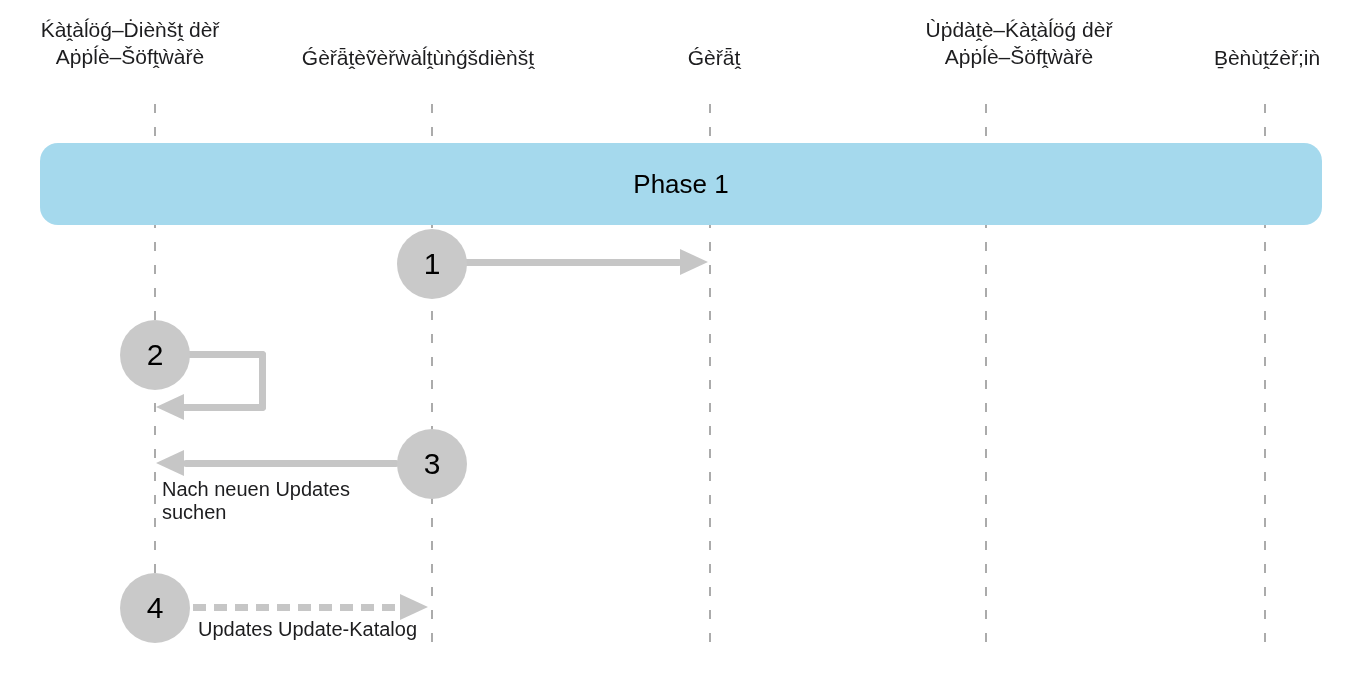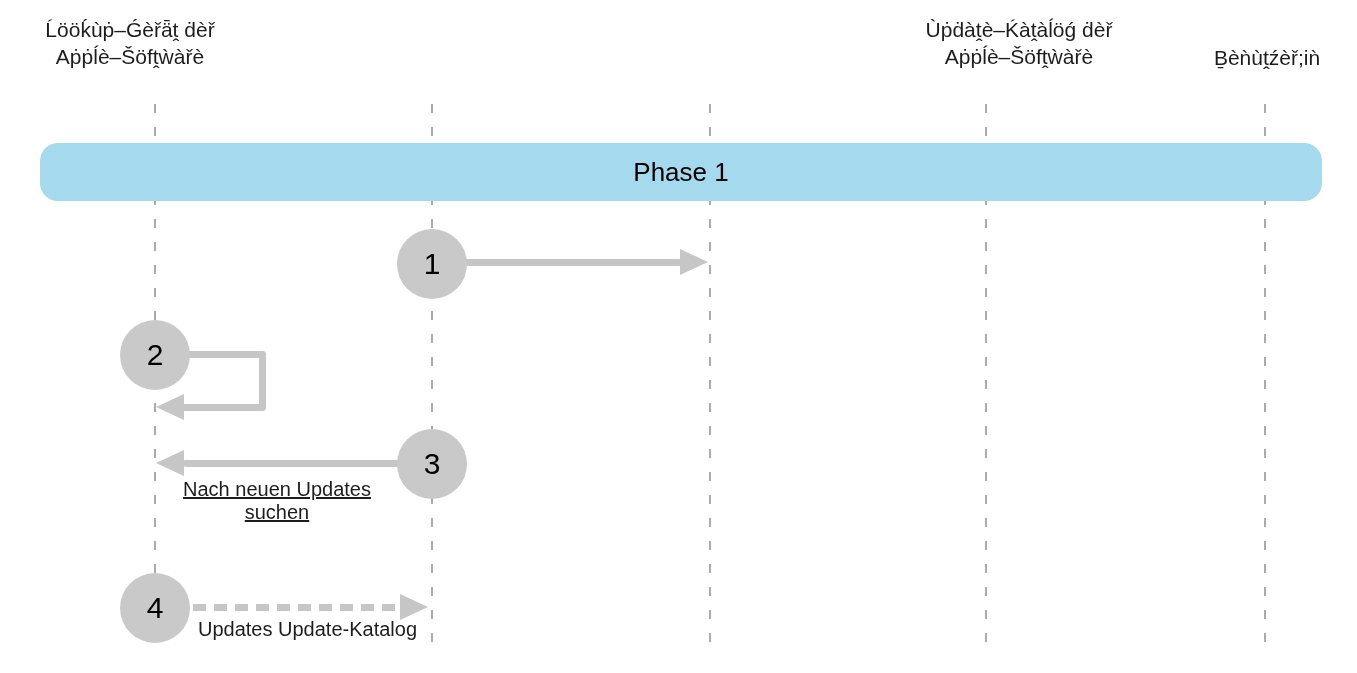--- a/index.html
+++ b/index.html
@@ -17,21 +17,21 @@
   }
   .lifeline{
     position:absolute;top:104px;height:548px;width:2px;z-index:1;
     background:repeating-linear-gradient(180deg,var(--lifeline-gray) 0 9px,transparent 9px 23px);
   }
   .actor-header{
     position:absolute;text-align:center;font-size:21px;line-height:27px;
     white-space:pre-line;z-index:3;color:var(--text-black);
   }
   .phase-banner{
-    position:absolute;left:40px;top:143px;width:1282px;height:58px;
+    position:absolute;left:40px;top:143px;width:1282px;height:82px;
     background:var(--banner-blue);border-radius:18px;z-index:2;
     display:flex;align-items:center;justify-content:center;
   }
   .phase-banner span{font-size:26px;color:#000;}
   .step-circle{
     position:absolute;width:70px;height:70px;border-radius:50%;
     background:var(--circle-gray);z-index:4;
     display:flex;align-items:center;justify-content:center;
   }
   .step-circle span{font-size:30px;color:#000;}
@@ -57,35 +57,37 @@
     border-top:7px solid var(--arrow-gray);
     border-right:7px solid var(--arrow-gray);
     border-bottom:7px solid var(--arrow-gray);
     border-radius:0 4px 4px 0;
     box-sizing:border-box;
   }
   .step-label{
     position:absolute;font-size:20px;line-height:23px;z-index:5;
     white-space:pre-line;color:var(--text-black);
   }
-  .step-label.right{text-align:center;text-decoration:underline;}
+  .step-label.right{text-align:left;}
 </style>
 </head>
 <body>
 
 <div class="canvas">
 
   <div class="lifeline" style="left:154px"></div>
   <div class="lifeline" style="left:431px"></div>
   <div class="lifeline" style="left:709px"></div>
   <div class="lifeline" style="left:985px"></div>
   <div class="lifeline" style="left:1264px"></div>
 
-  <div class="actor-header" style="left:5px;top:16px;width:250px">Ĺööḱùṗ–Ǵèřǟṱ ḋèř
+  <div class="actor-header" style="left:5px;top:16px;width:250px">Ḱàṱàĺöǵ–Ḋièǹšṱ ḋèř
 Aṗṗĺè–Šöfṱẁàřè</div>
+  <div class="actor-header" style="left:268px;top:44px;width:300px">Ǵèřǟṱèṽèřẁàĺṱùǹǵšdièǹšṱ</div>
+  <div class="actor-header" style="left:614px;top:44px;width:200px">Ǵèřǟṱ</div>
   <div class="actor-header" style="left:868px;top:16px;width:302px">Ùṗḋàṱè–Ḱàṱàĺöǵ ḋèř
 Aṗṗĺè–Šöfṱẁàřè</div>
   <div class="actor-header" style="left:1167px;top:44px;width:200px">Ḇèǹùṱźèř;iǹ</div>
 
   <div class="phase-banner">
     <span>Phase 1</span>
   </div>
 
   <div class="arrow-line" style="left:460px;top:259px;width:222px"></div>
   <div class="arrowhead-right" style="left:680px;top:249px"></div>

